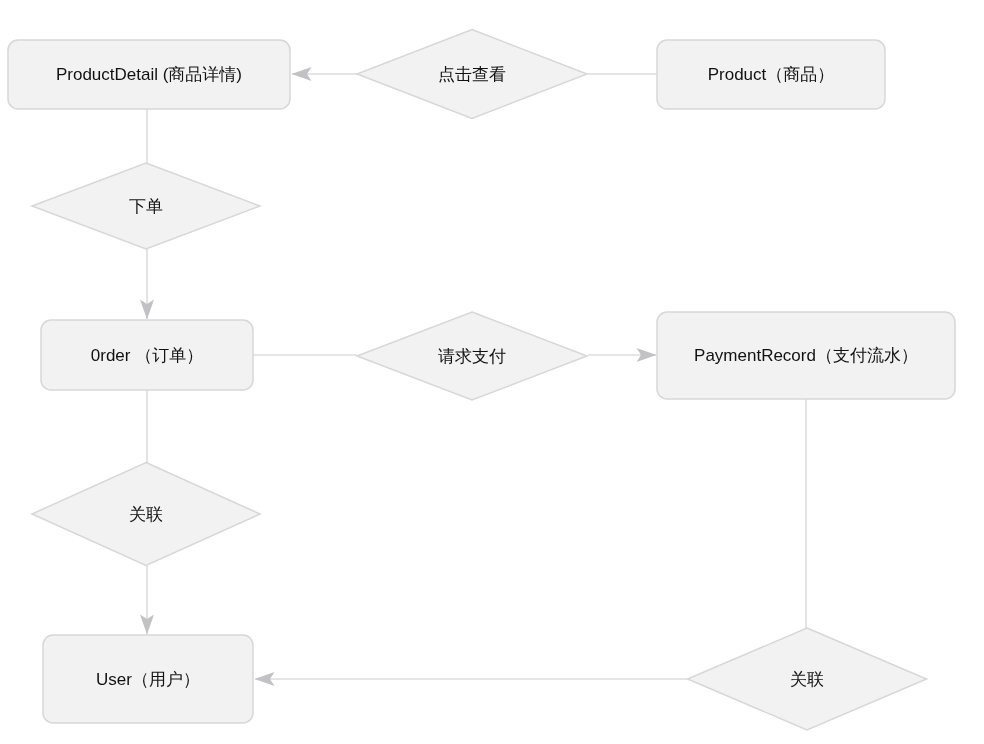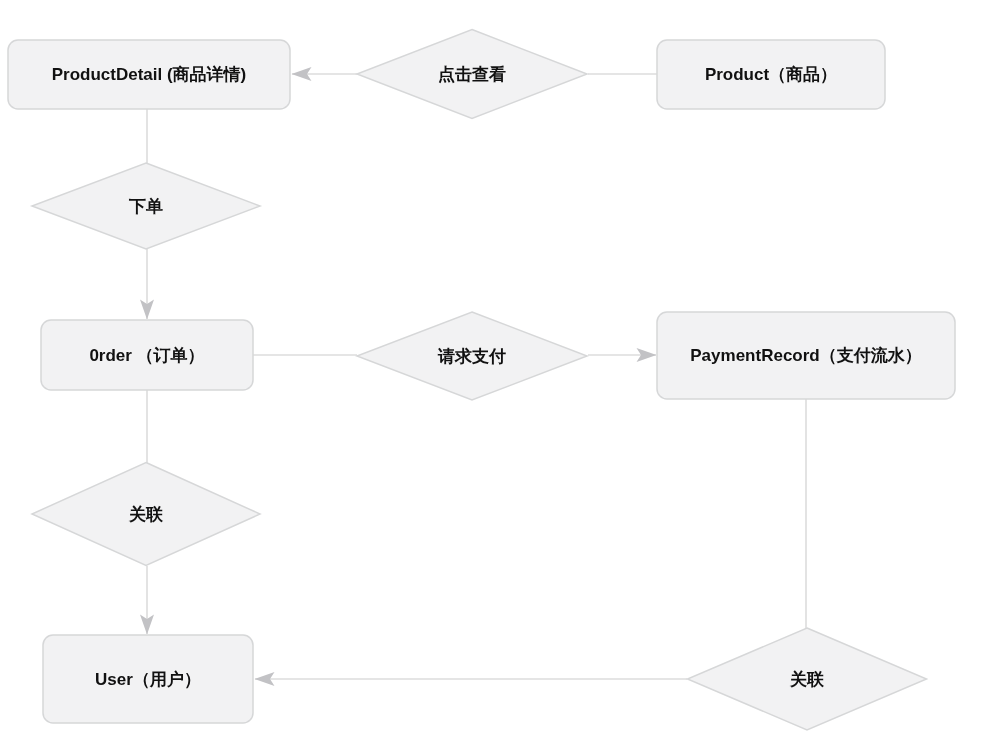--- a/index.html
+++ b/index.html
@@ -6,21 +6,20 @@
     margin: 0;
     padding: 0;
     background: #ffffff;
   }
   .canvas {
     position: relative;
     width: 984px;
     height: 744px;
     background: #ffffff;
     overflow: hidden;
-    font-weight: bold;
   }
   svg {
     display: block;
   }
   text.node-label {
     font-family: "Liberation Sans", "DejaVu Sans", sans-serif;
     font-size: 17px;
   }
 </style>
 </head>

